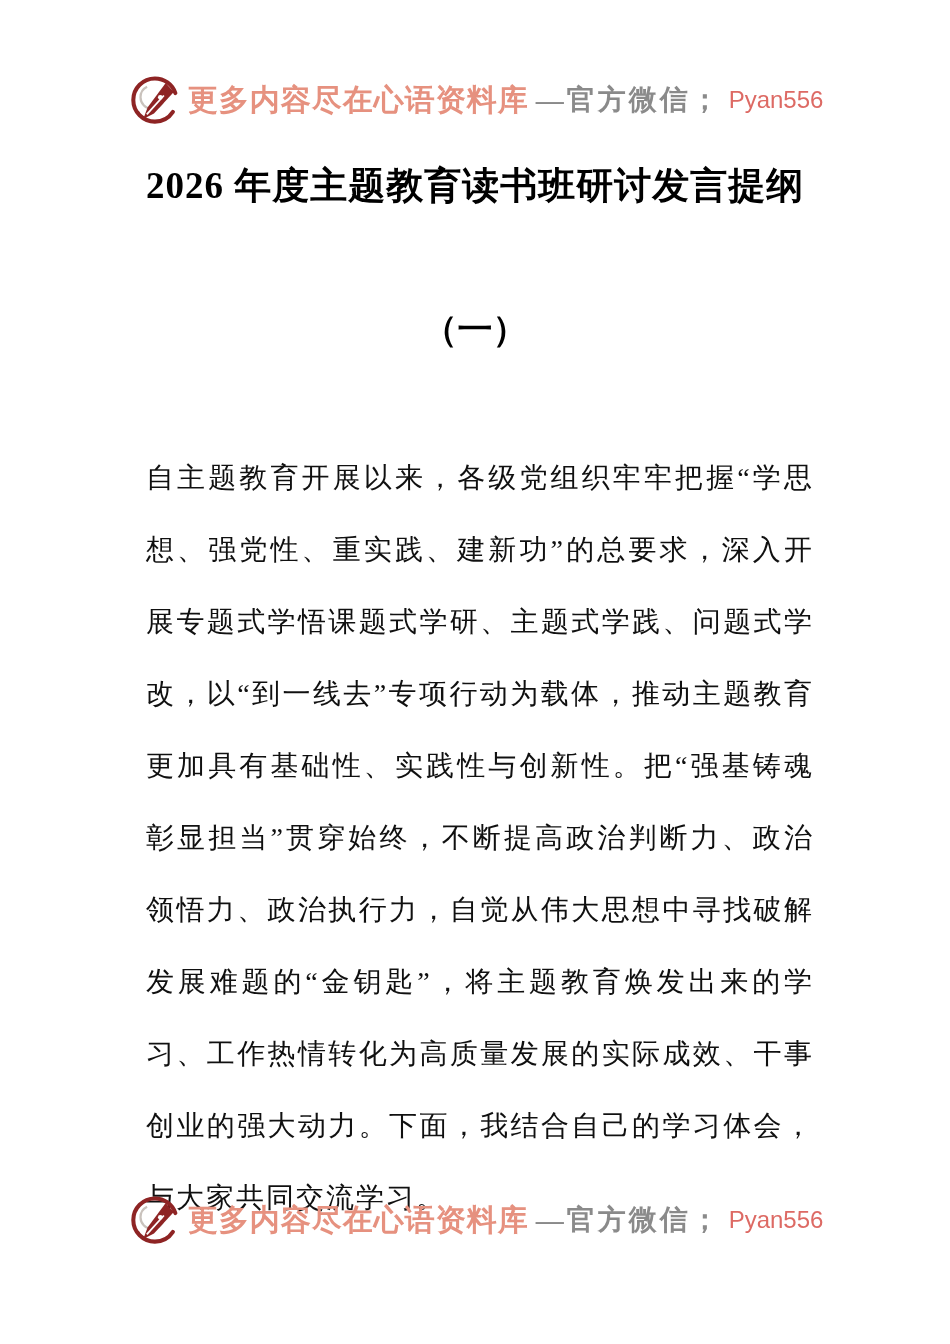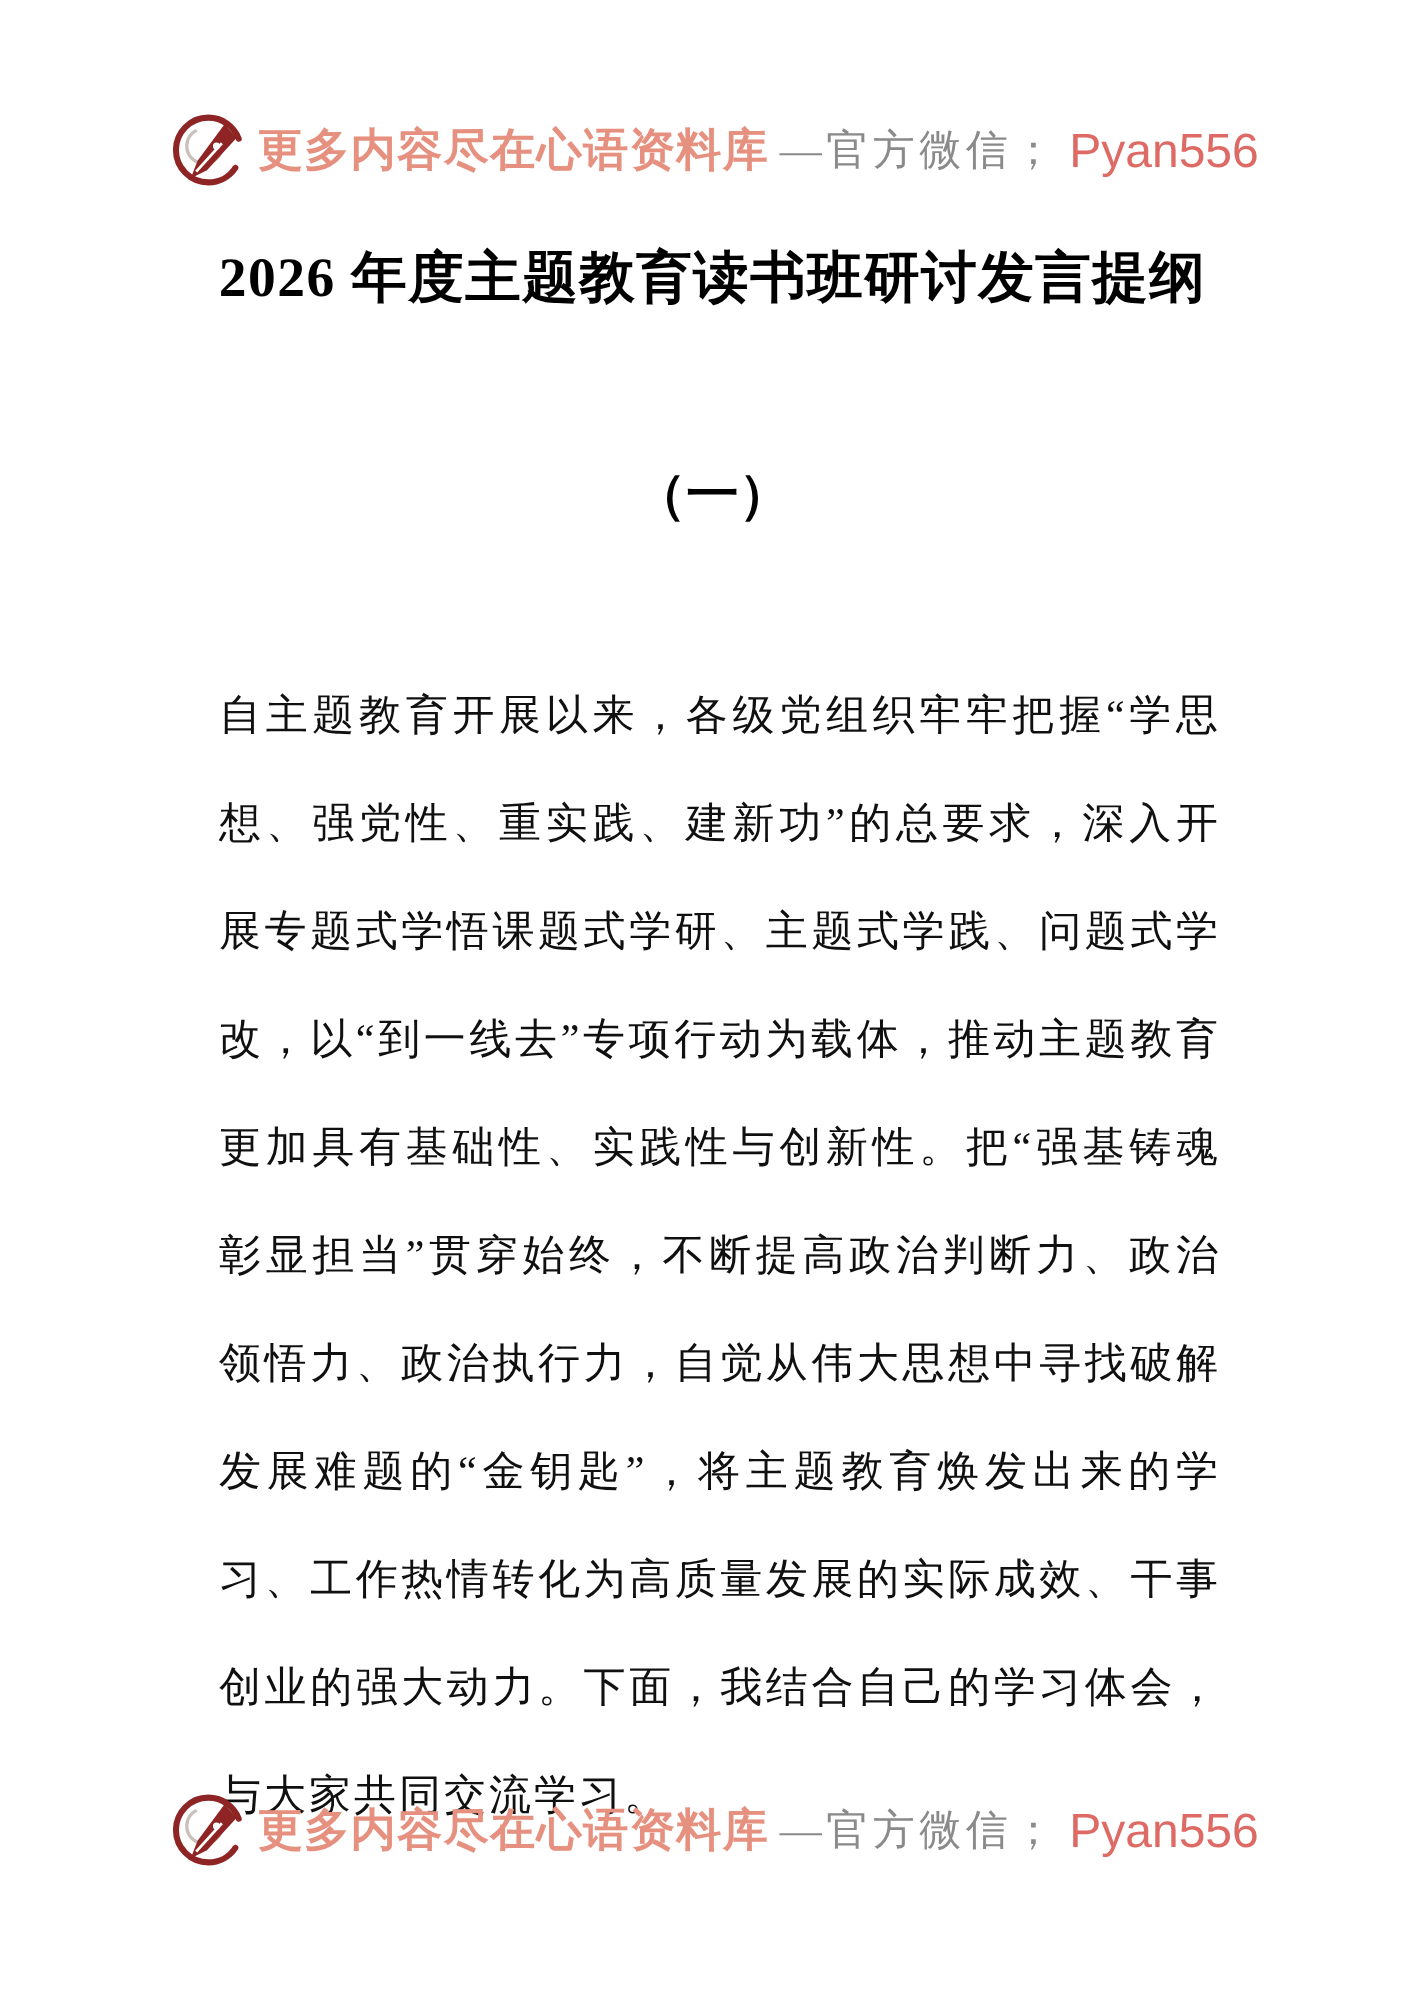--- a/index.html
+++ b/index.html
@@ -35,25 +35,25 @@
   .wm-text {
     font-size: 30px;
     color: #e6917f;
     letter-spacing: 1px;
     font-weight: 600;
   }
   .wm-label {
     font-size: 28px;
     color: #8a8a8a;
     letter-spacing: 3px;
-    font-weight: 400;
+    font-weight: 700;
   }
   .wm-id {
     font-family: "Liberation Sans", "DejaVu Sans", sans-serif;
-    font-size: 32px;
+    font-size: 24px;
     color: #dd6a64;
   }
 
   
   .doc-title {
     position: absolute;
     top: 158px;
     left: 0;
     width: 100%;
     margin: 0;

